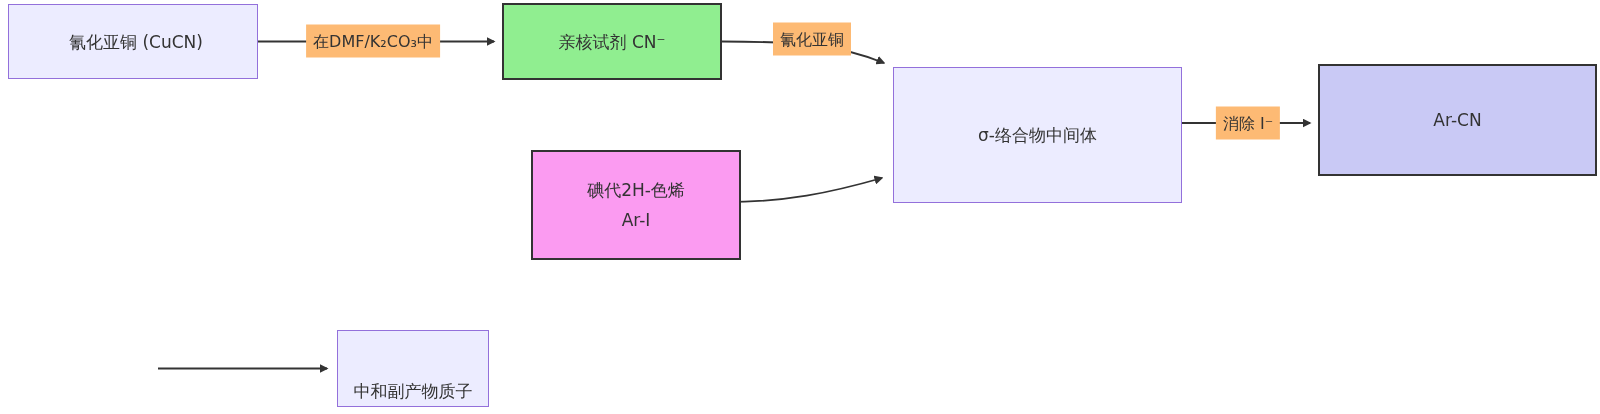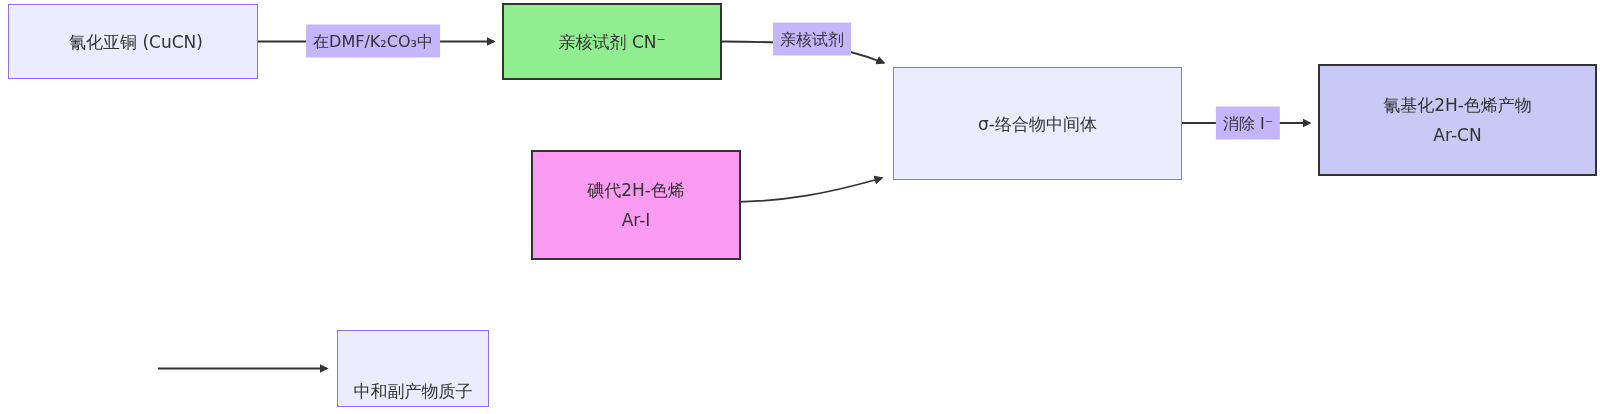--- a/index.html
+++ b/index.html
@@ -51,29 +51,29 @@
   .node--pink {
     background: #FB9BF1;
     border: 2.5px solid #333333;
   }
   .node--periwinkle {
     background: #C9C9F5;
     border: 2.5px solid #333333;
   }
   .node-cucn    { left: 8px;    top: 4px;   width: 250px; height: 75px; padding-left: 6px; }
   .node-cn      { left: 502px;  top: 3px;   width: 220px; height: 77px; }
-  .node-sigma   { left: 893px;  top: 67px;  width: 289px; height: 113px; text-align: center; }
+  .node-sigma   { left: 893px;  top: 67px;  width: 289px; height: 136px; text-align: center; }
   .node-product { left: 1318px; top: 64px;  width: 279px; height: 112px; }
   .node-ari     { left: 507px;  top: 150px; width: 210px; height: 110px; margin-left: 24px; }
   .node-base    { left: 24px;   top: 330px; width: 134px; height: 77px; }
   .node-neutral { left: 337px;  top: 330px; width: 152px; height: 77px; justify-content: flex-end; }
   .edge-label {
     position: absolute;
     transform: translate(-50%, -50%);
-    background: #c4b5fd;
+    background: #fdba74;
     padding: 4px 7px;
     font-size: 16px;
     line-height: 25px;
     white-space: nowrap;
     text-align: right;
   }
   .edge-label-solvent   { left: 373px;  top: 41px; }
   .edge-label-attack    { left: 812px;  top: 39px; }
   .edge-label-eliminate { left: 1248px; top: 123px; }
 </style>
@@ -101,33 +101,32 @@
 
   <div class="node node--green node-cn">
     <span>亲核试剂 CN⁻</span>
   </div>
 
   <div class="node node--lavender node-sigma">
     <span>σ-络合物中间体</span>
   </div>
 
   <div class="node node--periwinkle node-product">
-    <span>氰基化2H-色烯产物</span>
     <span>Ar-CN</span>
   </div>
 
   <div class="node node--pink node-ari">
     <span>碘代2H-色烯</span>
     <span>Ar-I</span>
   </div>
 
 
   <div class="node node--lavender node-neutral">
     <span>中和副产物质子</span>
   </div>
 
   <div class="edge-label edge-label-solvent">在DMF/K₂CO₃中</div>
 
-  <div class="edge-label edge-label-attack">亲核试剂</div>
+  <div class="edge-label edge-label-attack">氰化亚铜</div>
 
   <div class="edge-label edge-label-eliminate">消除 I⁻</div>
 
 </div>
 
 </body></html>

